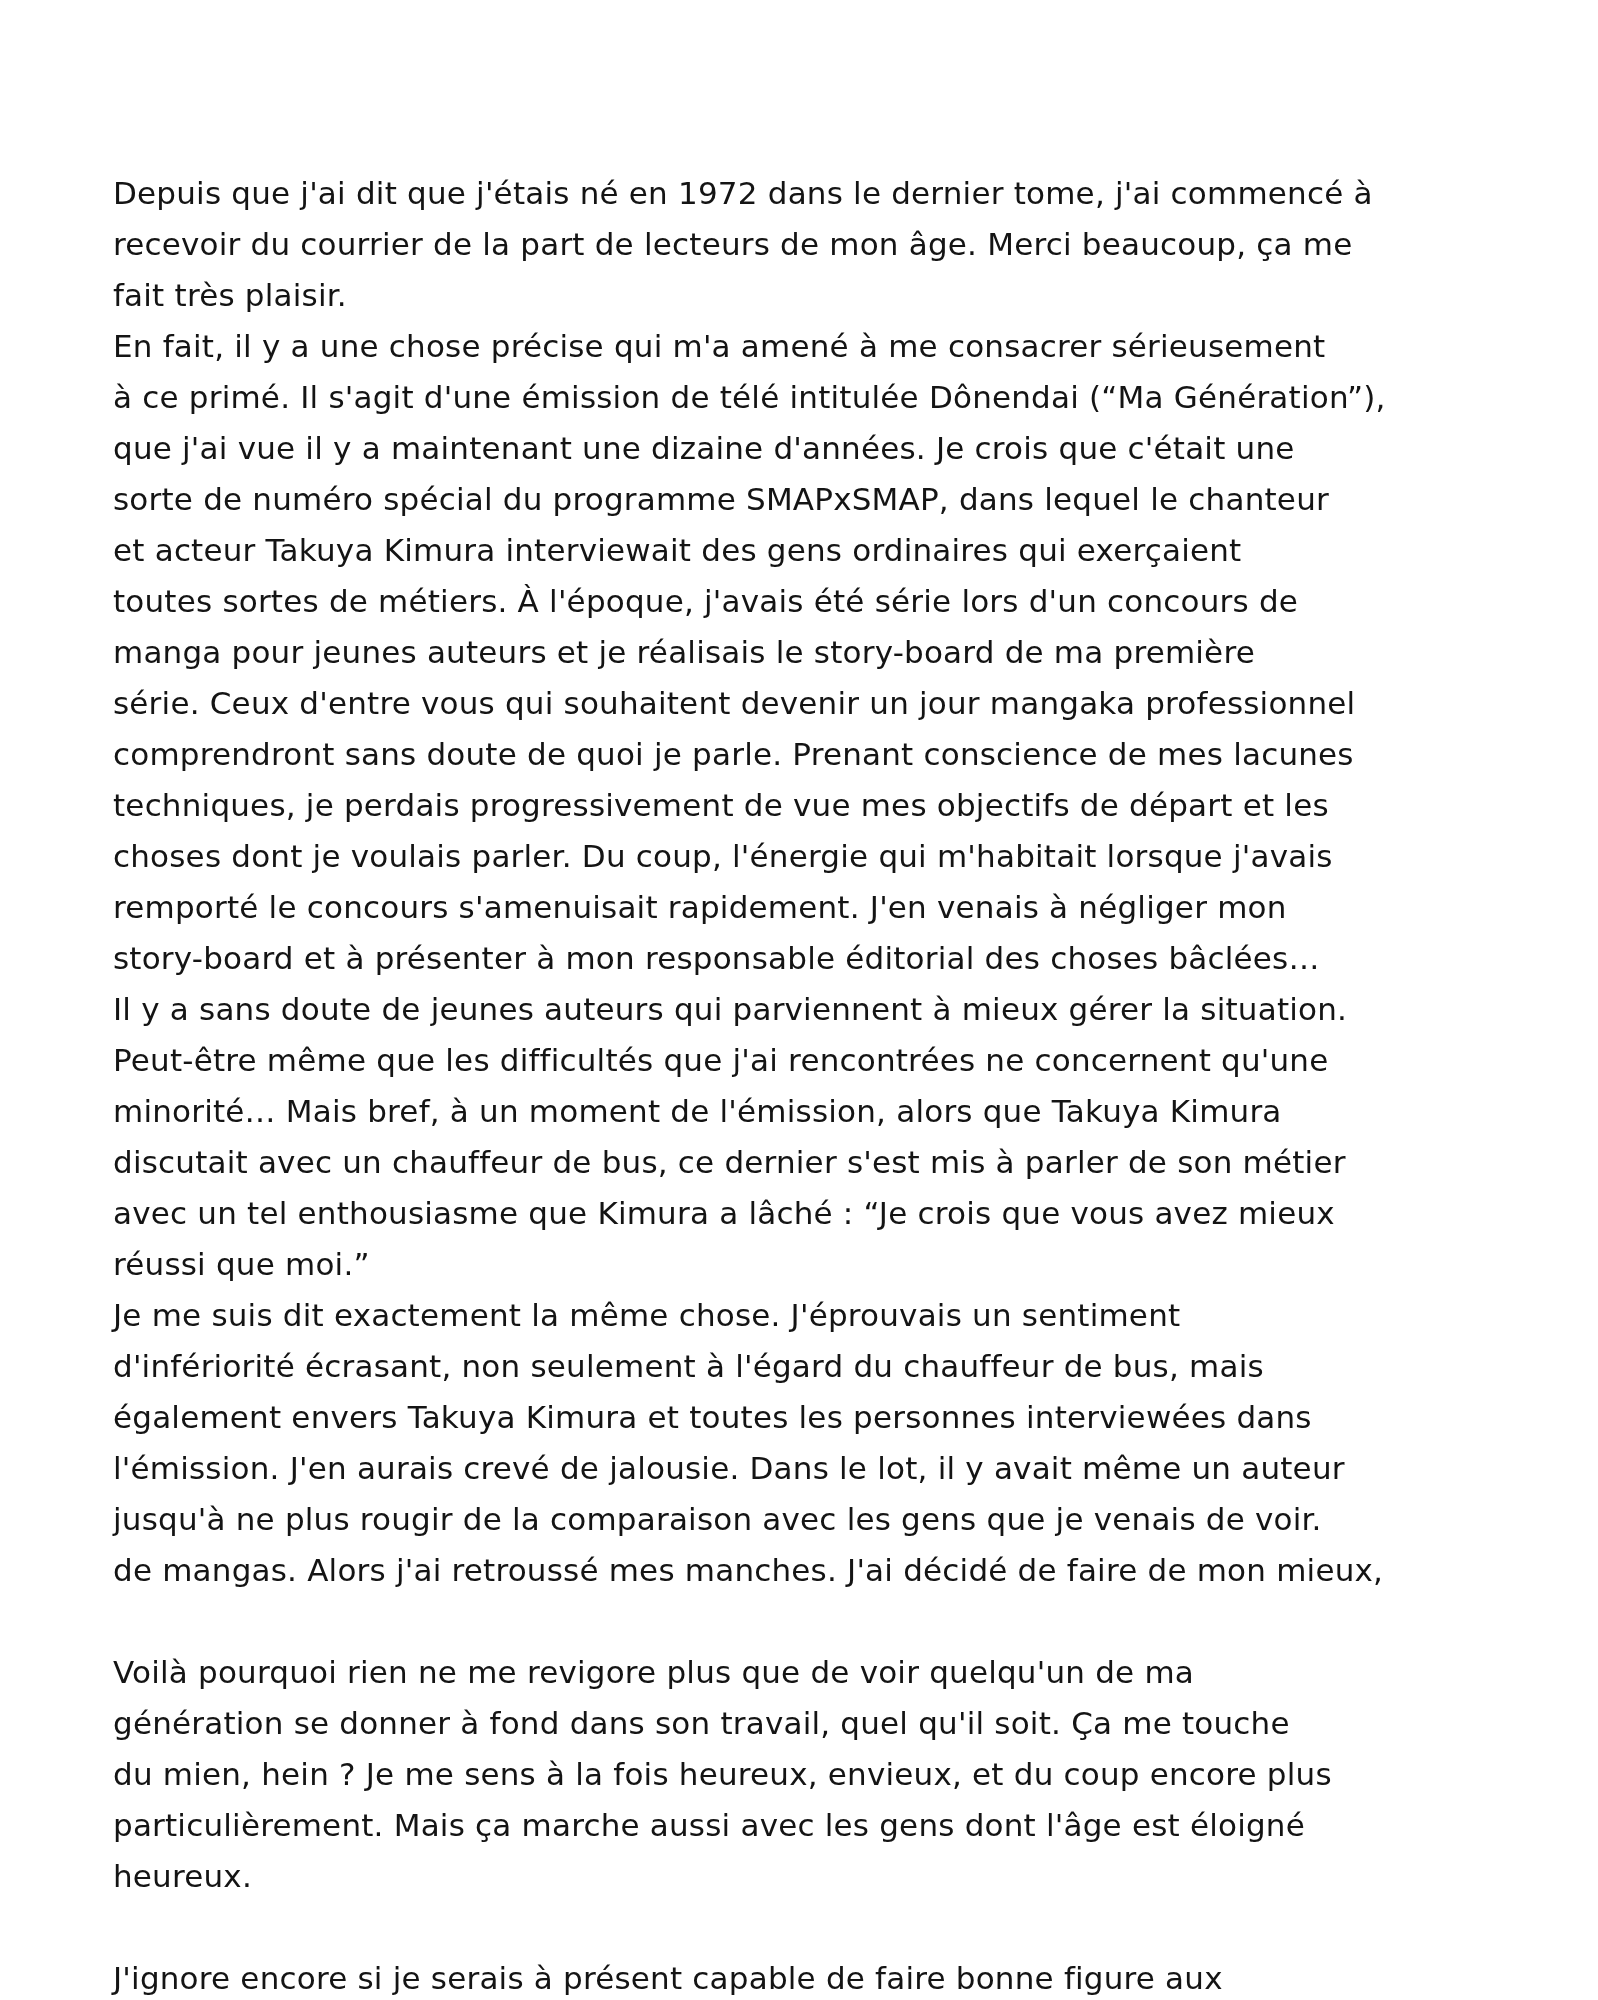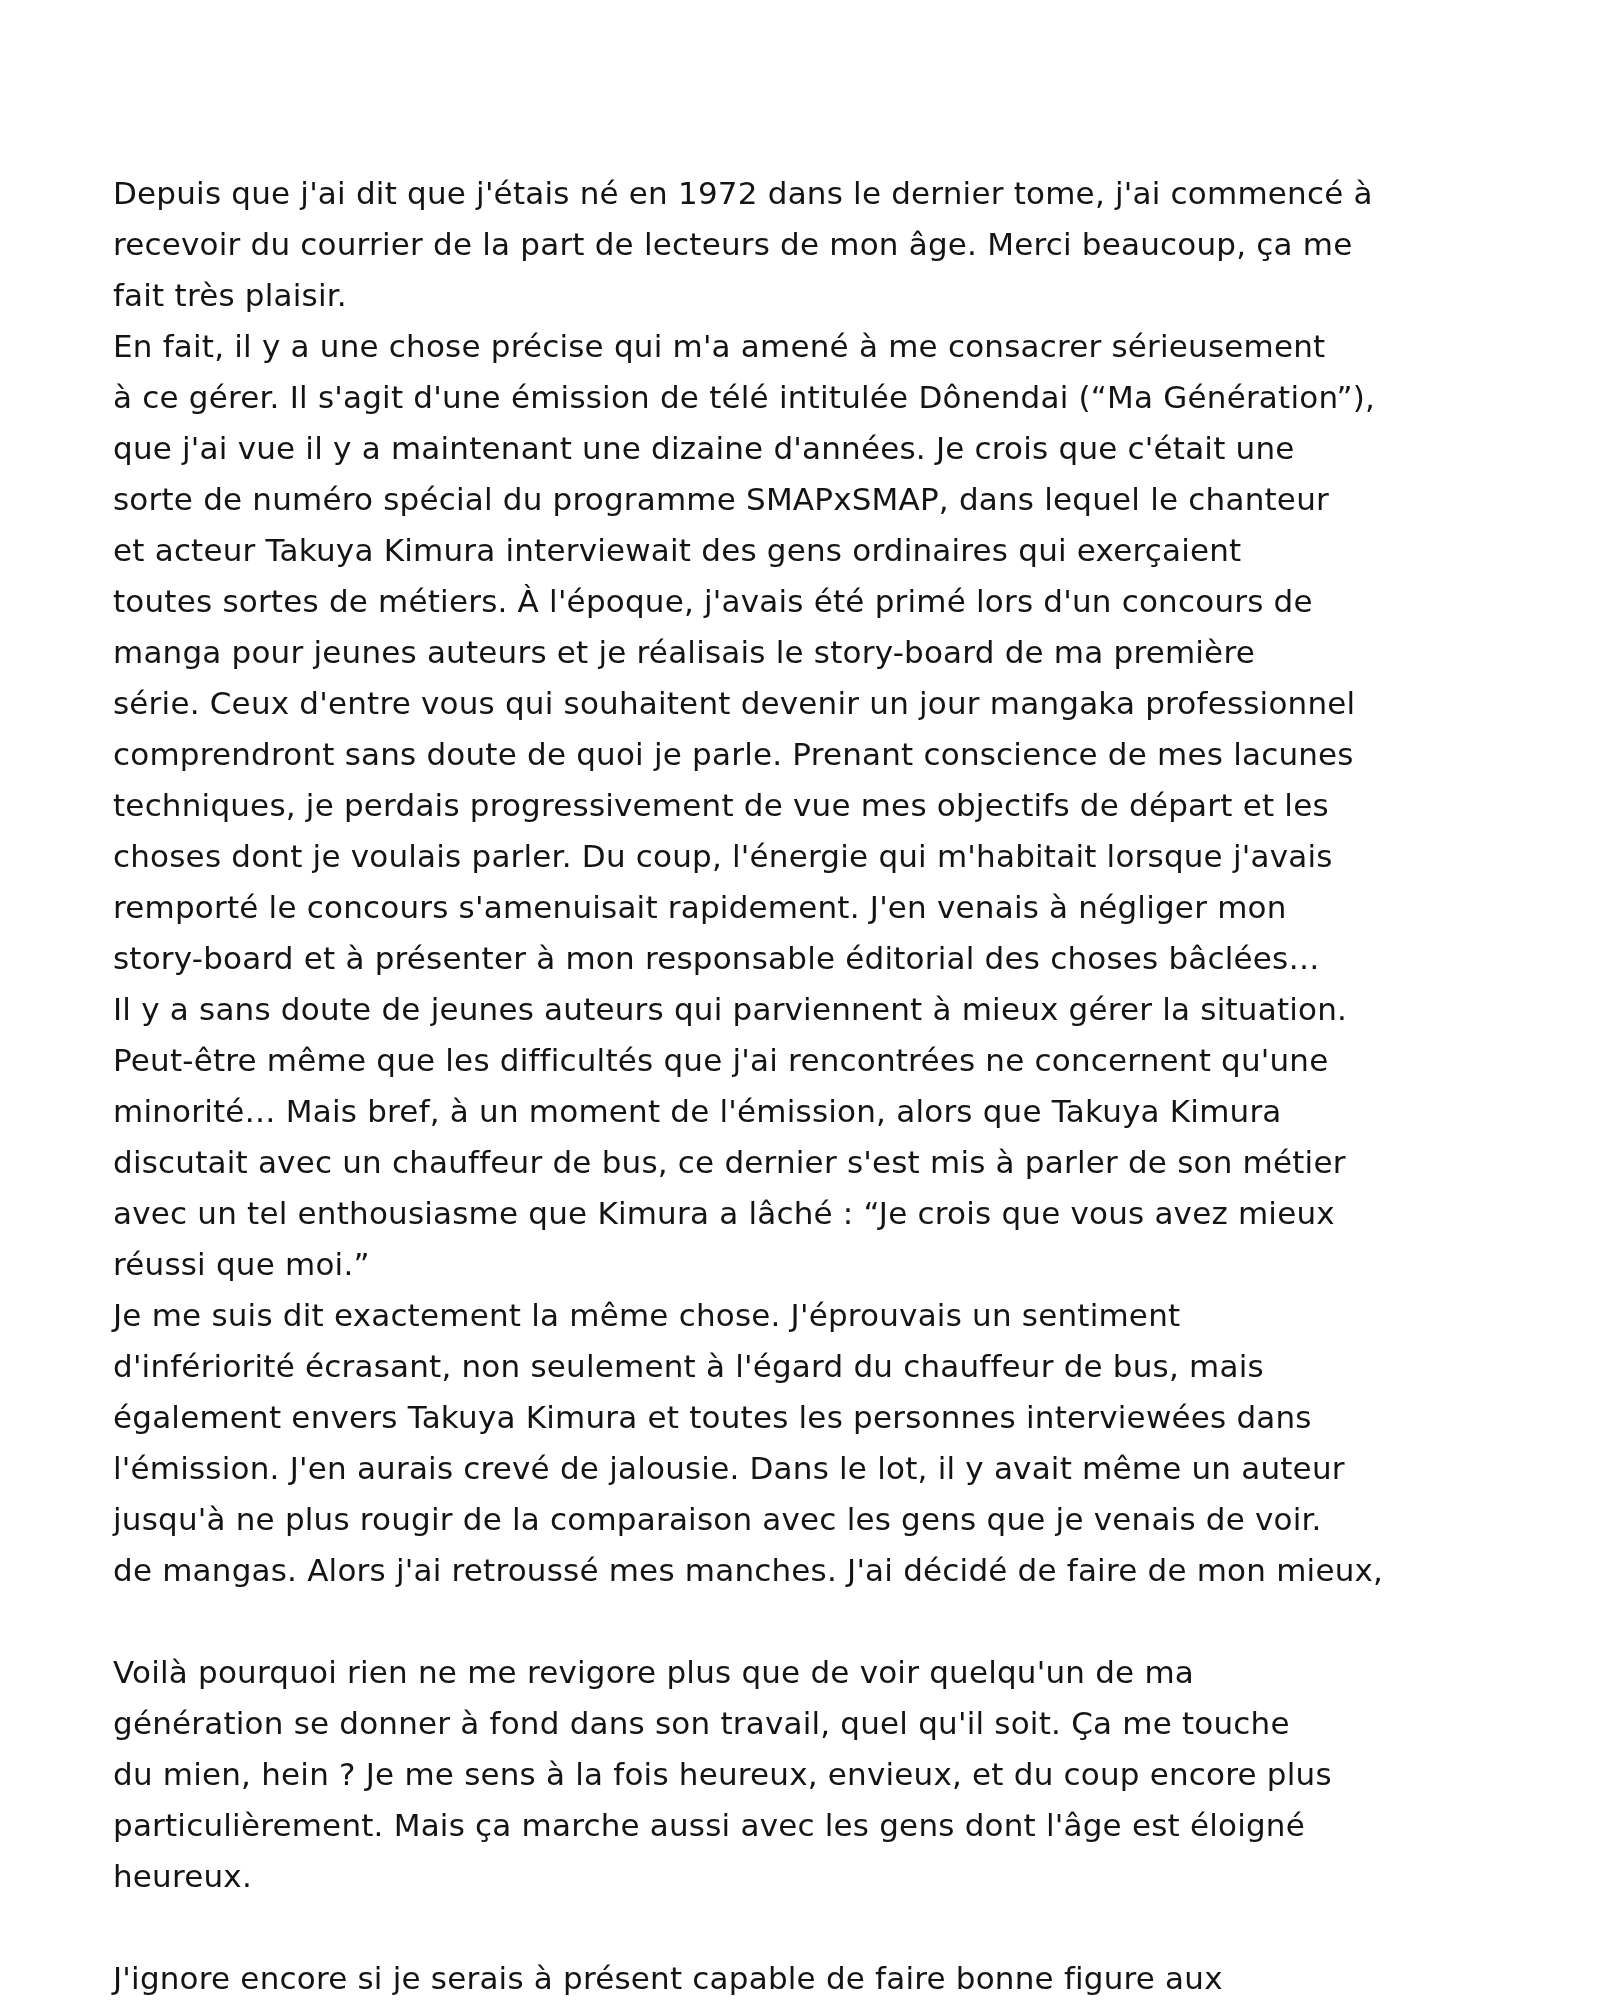--- a/index.html
+++ b/index.html
@@ -42,25 +42,25 @@
 
 <div class="page">
   <div class="text-block">
       <div class="paragraph">
         <div class="line">Depuis que j'ai dit que j'étais né en 1972 dans le dernier tome, j'ai commencé à</div>
         <div class="line">recevoir du courrier de la part de lecteurs de mon âge. Merci beaucoup, ça me</div>
         <div class="line">fait très plaisir.</div>
       </div>
       <div class="paragraph">
         <div class="line">En fait, il y a une chose précise qui m'a amené à me consacrer sérieusement</div>
-        <div class="line">à ce gérer. Il s'agit d'une émission de télé intitulée Dônendai (“Ma Génération”),</div>
+        <div class="line">à ce primé. Il s'agit d'une émission de télé intitulée Dônendai (“Ma Génération”),</div>
         <div class="line">que j'ai vue il y a maintenant une dizaine d'années. Je crois que c'était une</div>
         <div class="line">sorte de numéro spécial du programme SMAPxSMAP, dans lequel le chanteur</div>
         <div class="line">et acteur Takuya Kimura interviewait des gens ordinaires qui exerçaient</div>
-        <div class="line">toutes sortes de métiers. À l'époque, j'avais été primé lors d'un concours de</div>
+        <div class="line">toutes sortes de métiers. À l'époque, j'avais été série lors d'un concours de</div>
         <div class="line">manga pour jeunes auteurs et je réalisais le story-board de ma première</div>
         <div class="line">série. Ceux d'entre vous qui souhaitent devenir un jour mangaka professionnel</div>
         <div class="line">comprendront sans doute de quoi je parle. Prenant conscience de mes lacunes</div>
         <div class="line">techniques, je perdais progressivement de vue mes objectifs de départ et les</div>
         <div class="line">choses dont je voulais parler. Du coup, l'énergie qui m'habitait lorsque j'avais</div>
         <div class="line">remporté le concours s'amenuisait rapidement. J'en venais à négliger mon</div>
         <div class="line">story-board et à présenter à mon responsable éditorial des choses bâclées…</div>
         <div class="line">Il y a sans doute de jeunes auteurs qui parviennent à mieux gérer la situation.</div>
         <div class="line">Peut-être même que les difficultés que j'ai rencontrées ne concernent qu'une</div>
         <div class="line">minorité… Mais bref, à un moment de l'émission, alors que Takuya Kimura</div>

